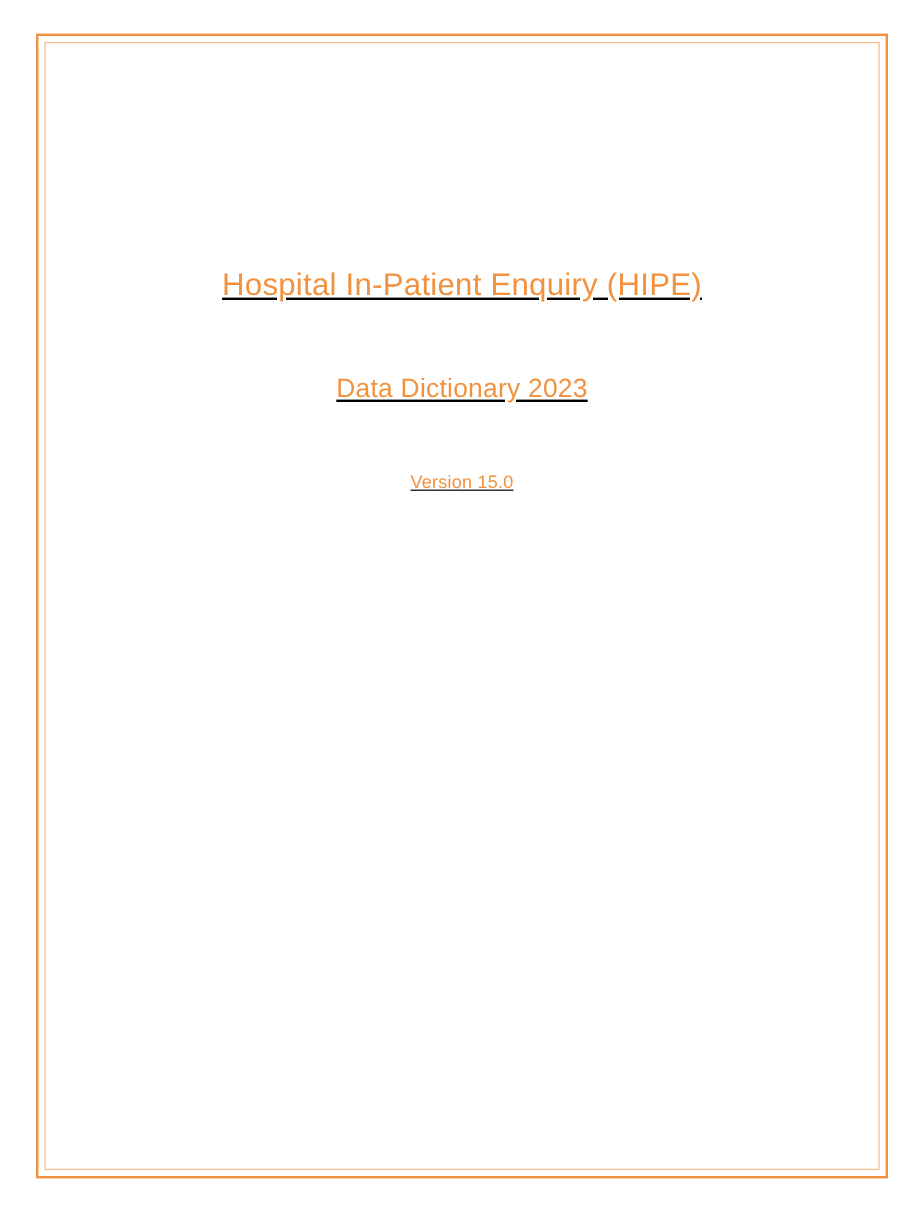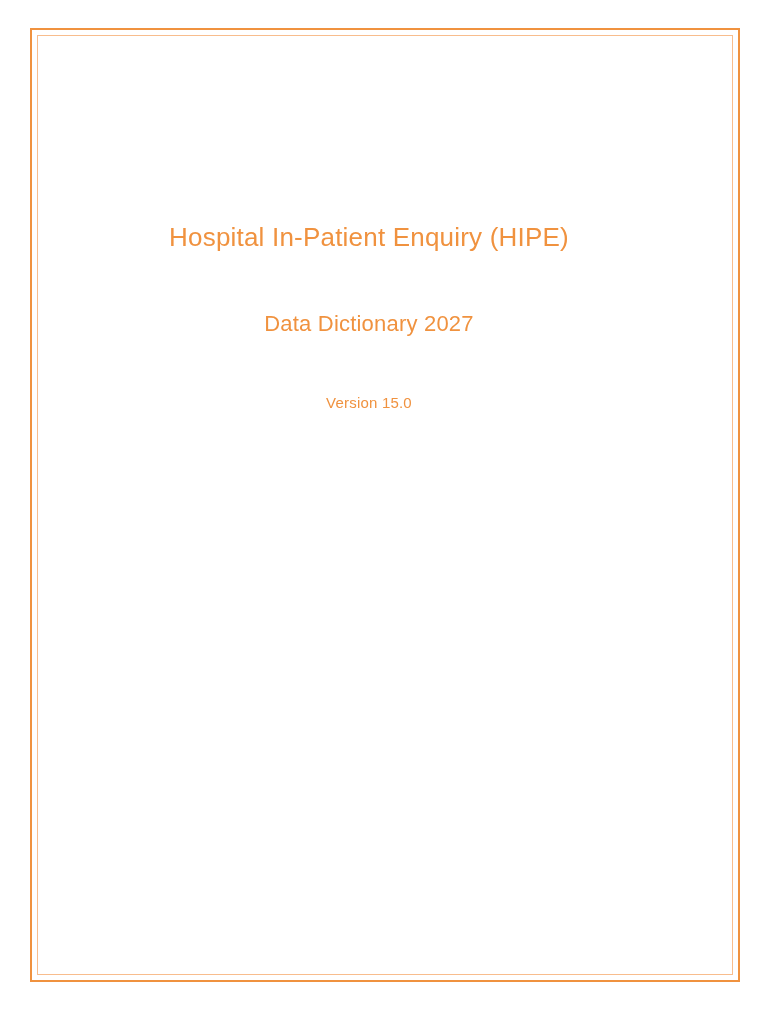--- a/index.html
+++ b/index.html
@@ -44,24 +44,25 @@
     width: 696px;
     height: 940px;
     box-sizing: border-box;
     border: 1px solid #f8bd8d;
     pointer-events: none;
   }
 
   
   .title-block {
     position: absolute;
-    left: 32px;
+    left: 48px;
     top: 222px;
     width: 674px;
     text-align: center;
+    text-decoration: underline;
   }
   .doc-title {
     margin: 0;
     font-size: 26px;
     font-weight: 400;
     line-height: 1.2;
     color: #f0923f;
     letter-spacing: 0.2px;
     white-space: nowrap;
   }
@@ -94,19 +95,19 @@
 </head>
 <body>
 
 <div class="page">
 
   <div class="frame-outer"></div>
   <div class="frame-inner"></div>
 
   <div class="title-block">
     <h1 class="doc-title">Hospital In-Patient Enquiry (HIPE)</h1>
-    <p class="doc-subtitle">Data Dictionary 2027</p>
+    <p class="doc-subtitle">Data Dictionary 2023</p>
     <p class="doc-version">Version 15.0</p>
   </div>
 
   <div class="page-body-blank"></div>
 
 </div>
 
 </body></html>

